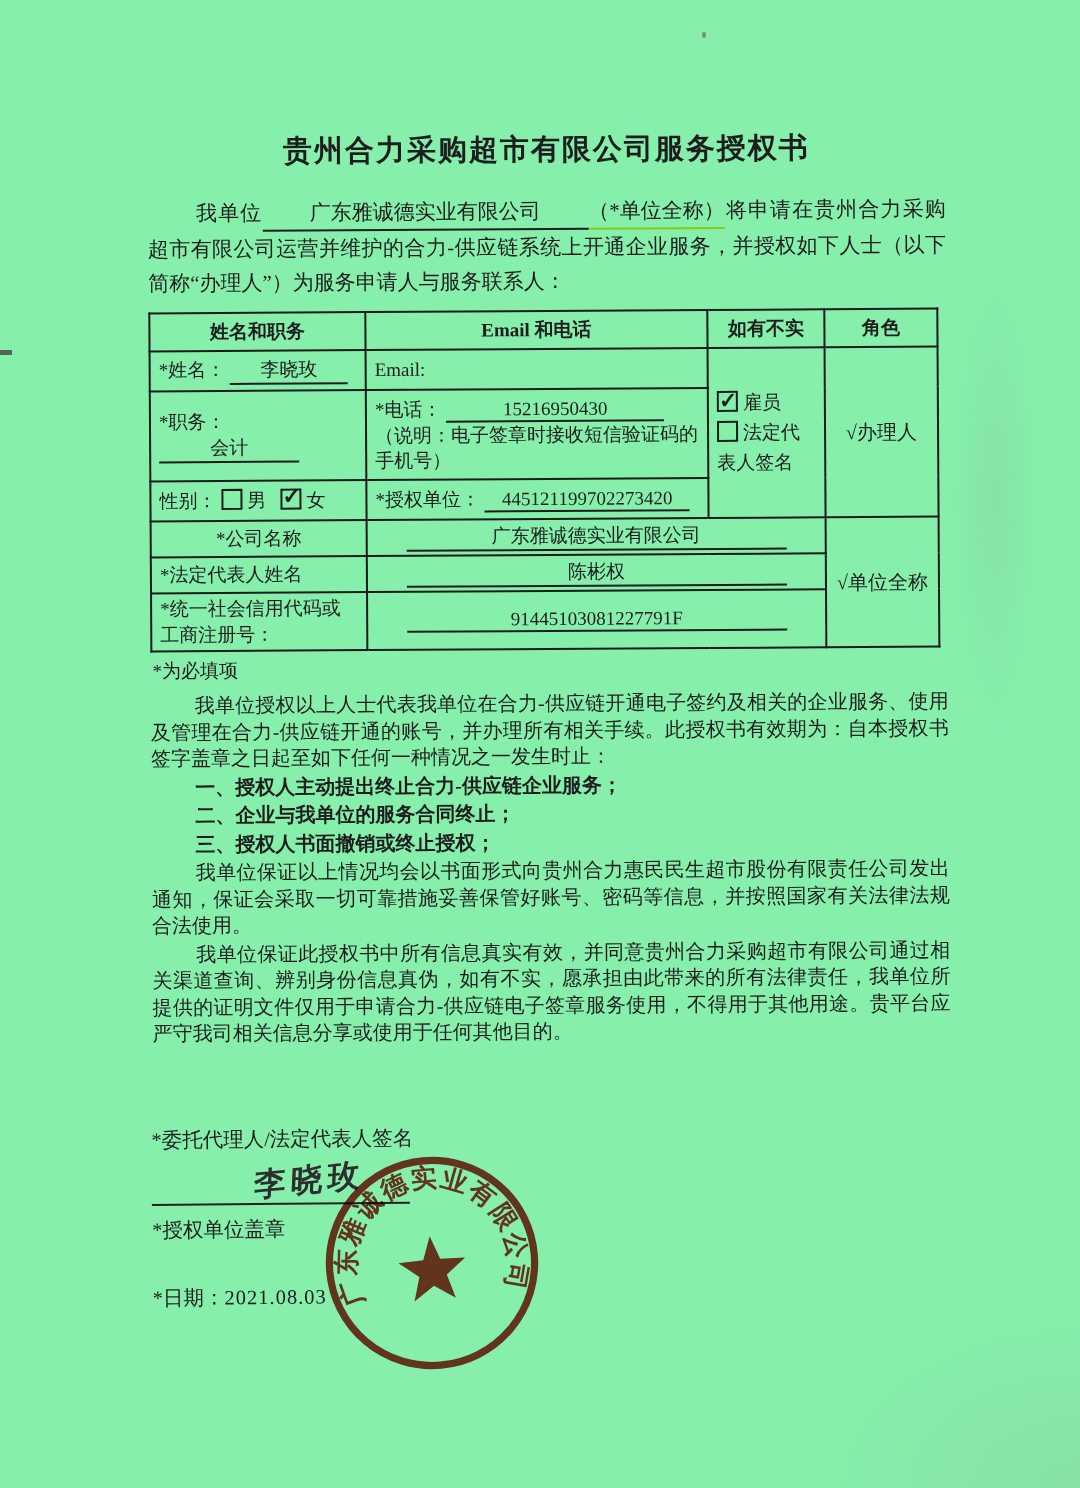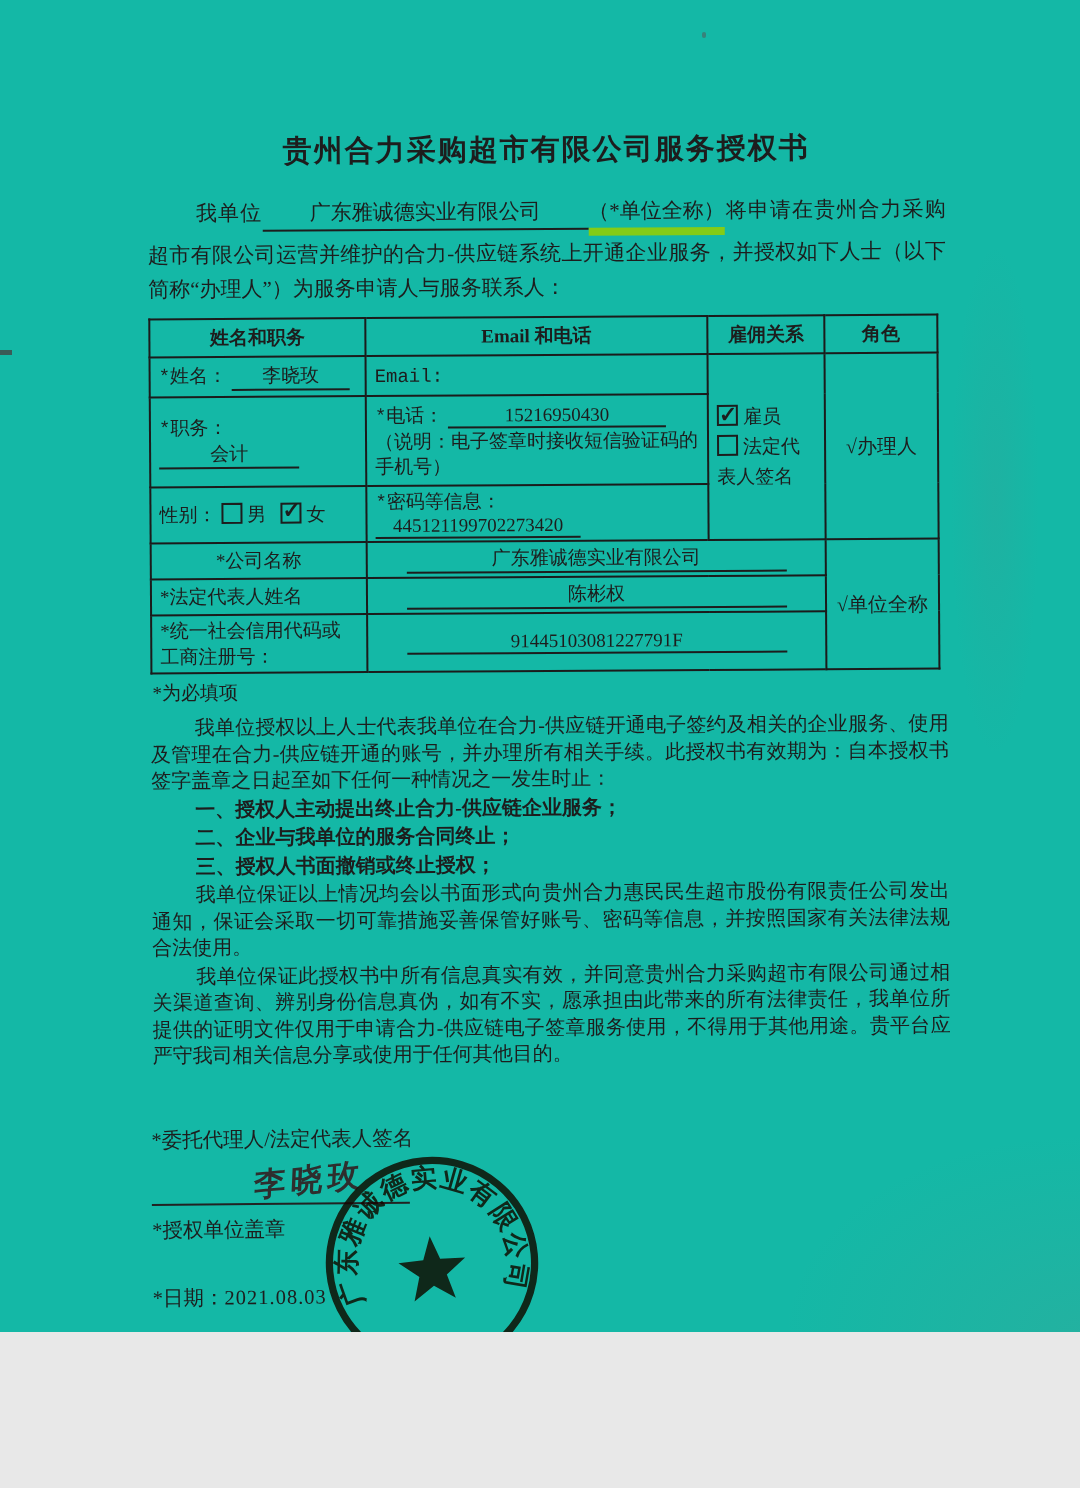--- a/index.html
+++ b/index.html
@@ -1,48 +1,48 @@
 <!DOCTYPE html>
 <html style="--stamp-color: #b52a1a;"><head>
 <meta charset="utf-8">
 <style>
   html,body { margin:0; padding:0; background:#e8e8e8; }
   .doc {
-    position:relative; width:1080px; height:1332px;
-    background:#14b8a6; overflow:hidden;
+    position:relative; width:1080px; height:1488px;
+    background:#86efac; overflow:hidden;
     font-family:"Liberation Serif","DejaVu Serif",serif;
     color:#1d1d1d;
   }
   
   .smudge-right { position:absolute; right:40px; top:240px; width:90px; height:520px;
     background:radial-gradient(ellipse at center, rgba(120,120,120,.10), rgba(120,120,120,0) 70%); }
   .smudge-bottom { position:absolute; right:0; bottom:0; width:300px; height:200px;
     background:radial-gradient(ellipse at bottom right, rgba(140,130,120,.12), rgba(140,130,120,0) 70%); }
   .edge-dash { position:absolute; left:0; top:350px; width:12px; height:5px; background:#444; opacity:.8; }
   .speck { position:absolute; left:702px; top:32px; width:4px; height:6px; background:#555; opacity:.55; border-radius:2px; }
 
   .content { position:absolute; left:150px; top:130px; width:798px; transform:rotate(-0.35deg); }
 
   .title { margin:0 0 24px 0; font-size:29px; font-weight:700; text-align:center; letter-spacing:2px; }
 
   .intro { margin:0; font-size:21px; line-height:34px; text-indent:2.3em; text-align:justify; }
   .u-blank { display:inline-block; min-width:326px; text-align:center; text-indent:0;
              border-bottom:2px solid #1d1d1d; }
-  .u-note  { display:inline-block; text-indent:0; border-bottom:8px solid #84cc16; }
+  .u-note  { display:inline-block; text-indent:0; border-bottom:2px solid #84cc16; }
 
   table.auth { border-collapse:collapse; table-layout:fixed; width:788px; margin-top:12px;
                font-size:19px; }
   table.auth th, table.auth td { border:2px solid #1b1b1b; padding:2px 8px; vertical-align:middle; }
   table.auth th { font-weight:700; text-align:center; height:32px; }
   .r-name td { height:34px; }
   .r-duty td { height:84px; }
   .r-gender td { height:34px; }
   .r-co td, .r-legal td { height:30px; }
   .r-credit td { height:52px; }
-  .lbl { white-space:nowrap;font-family:Liberation Mono, monospace; }
+  .lbl { white-space:nowrap; }
   .val-u { display:inline-block; border-bottom:2px solid #1d1d1d; text-align:center; }
   .w130 { min-width:118px; } .w150 { min-width:140px; } .w230 { min-width:218px; } .w215 { min-width:205px; }
   .cell-center { text-align:center; }
   .big-val { text-align:center; }
   .big-val .val-u { min-width:380px; }
   .emp-cell { line-height:30px; padding:4px 6px 4px 10px; }
   .role-cell { text-align:center; font-size:20px; }
   .checkbox { display:inline-block; position:relative; width:17px; height:17px;
               border:2px solid #1d1d1d; vertical-align:-3px; margin-right:5px; }
   .checkbox .tick { position:absolute; left:0px; top:-7px; font-size:22px; font-weight:700; }
@@ -84,21 +84,21 @@
       <colgroup>
           <col style="width:216px">
           <col style="width:342px">
           <col style="width:117px">
           <col style="width:113px">
         </colgroup>
       <tbody>
           <tr>
         <th>姓名和职务</th>
         <th>Email 和电话</th>
-        <th>雇佣关系</th>
+        <th>如有不实</th>
         <th>角色</th>
       </tr>
       <tr class="r-name">
         <td>
           <span class="lbl">*姓名：</span>
           <span class="val-u w130">李晓玫</span>
         </td>
         <td>
           <span class="lbl">Email:</span>
           <span></span>
@@ -120,21 +120,21 @@
           <span class="phone-note">（说明：电子签章时接收短信验证码的手机号）</span>
         </td>
       </tr>
       <tr class="r-gender">
         <td>
           <span class="lbl">性别：</span>
           <span class="checkbox"></span><span>男</span>&nbsp;&nbsp;
           <span class="checkbox"><span class="tick">✓</span></span><span>女</span>
         </td>
         <td>
-          <span class="lbl">*密码等信息：</span>
+          <span class="lbl">*授权单位：</span>
           <span class="val-u w215">445121199702273420</span>
         </td>
       </tr>
       <tr class="r-co">
         <td class="cell-center">*公司名称</td>
         <td colspan="2" class="big-val">
           <span class="val-u">广东雅诚德实业有限公司</span>
         </td>
         <td rowspan="3" class="role-cell">√单位全称</td>
       </tr>

